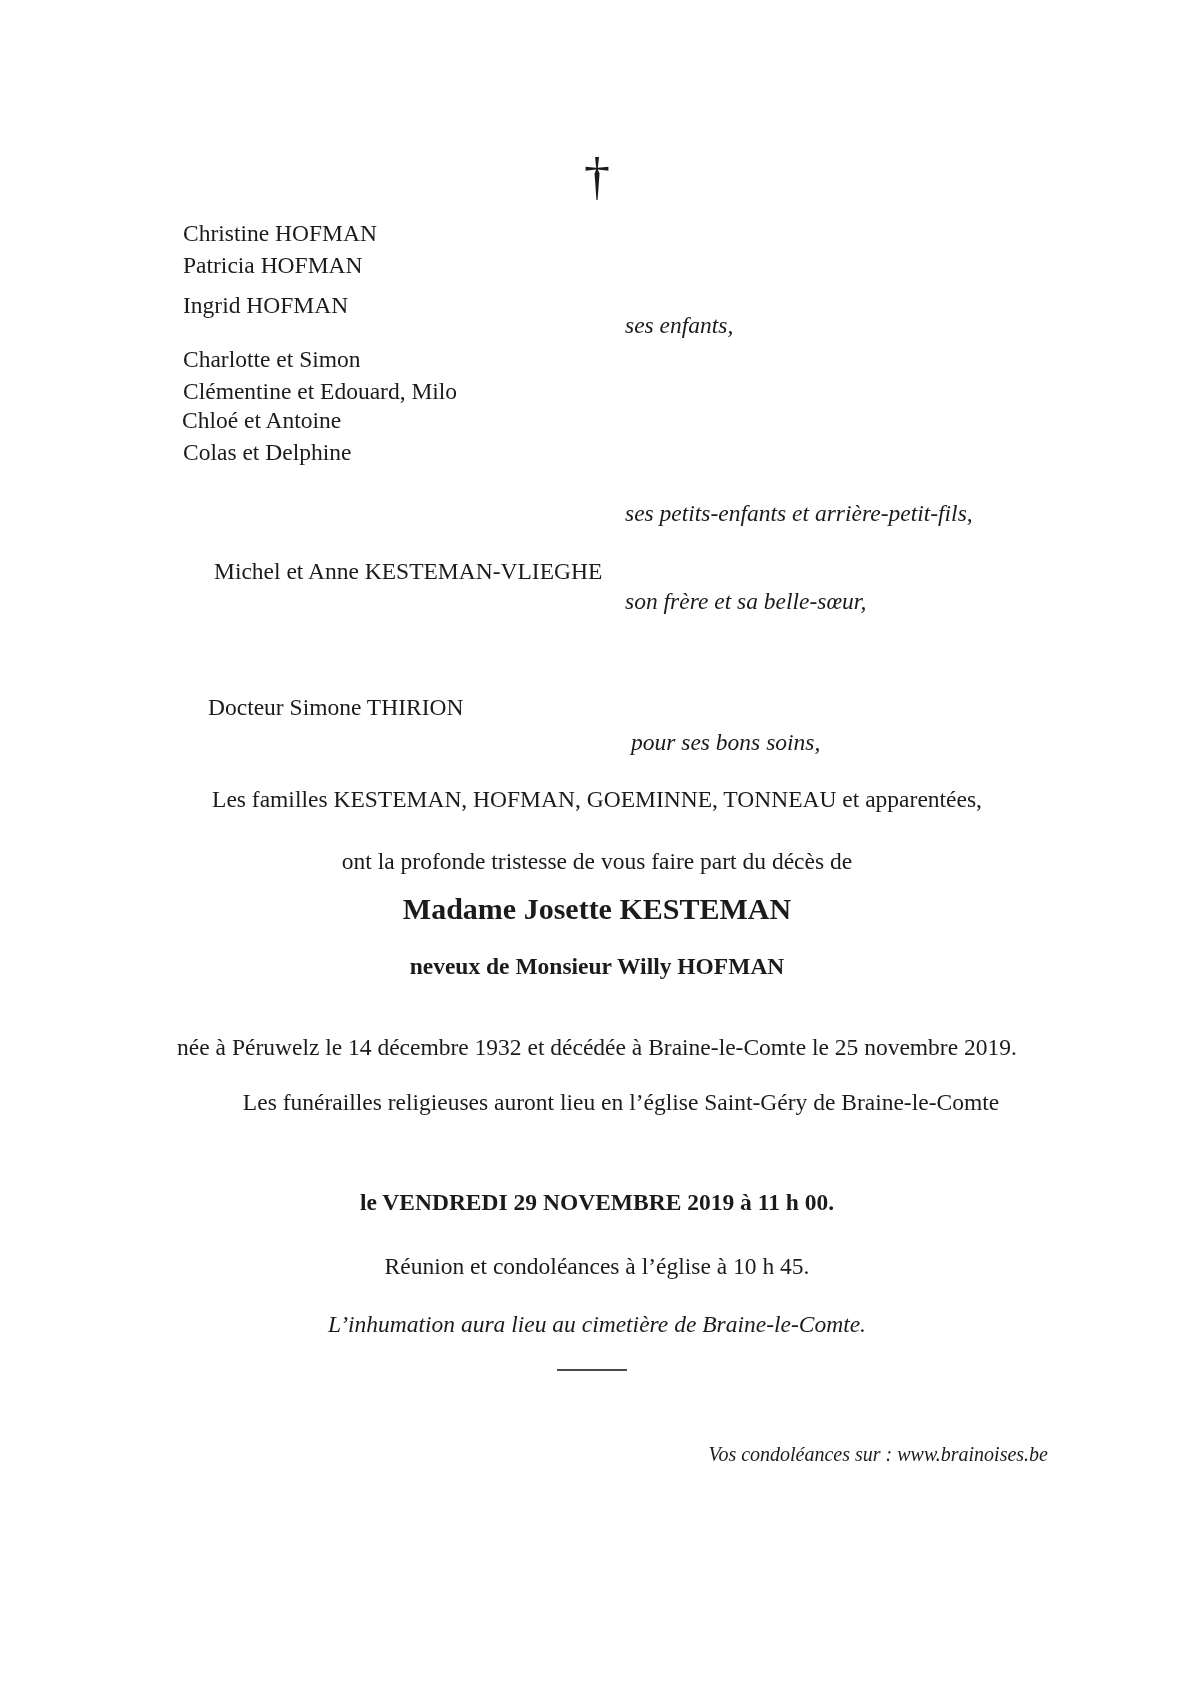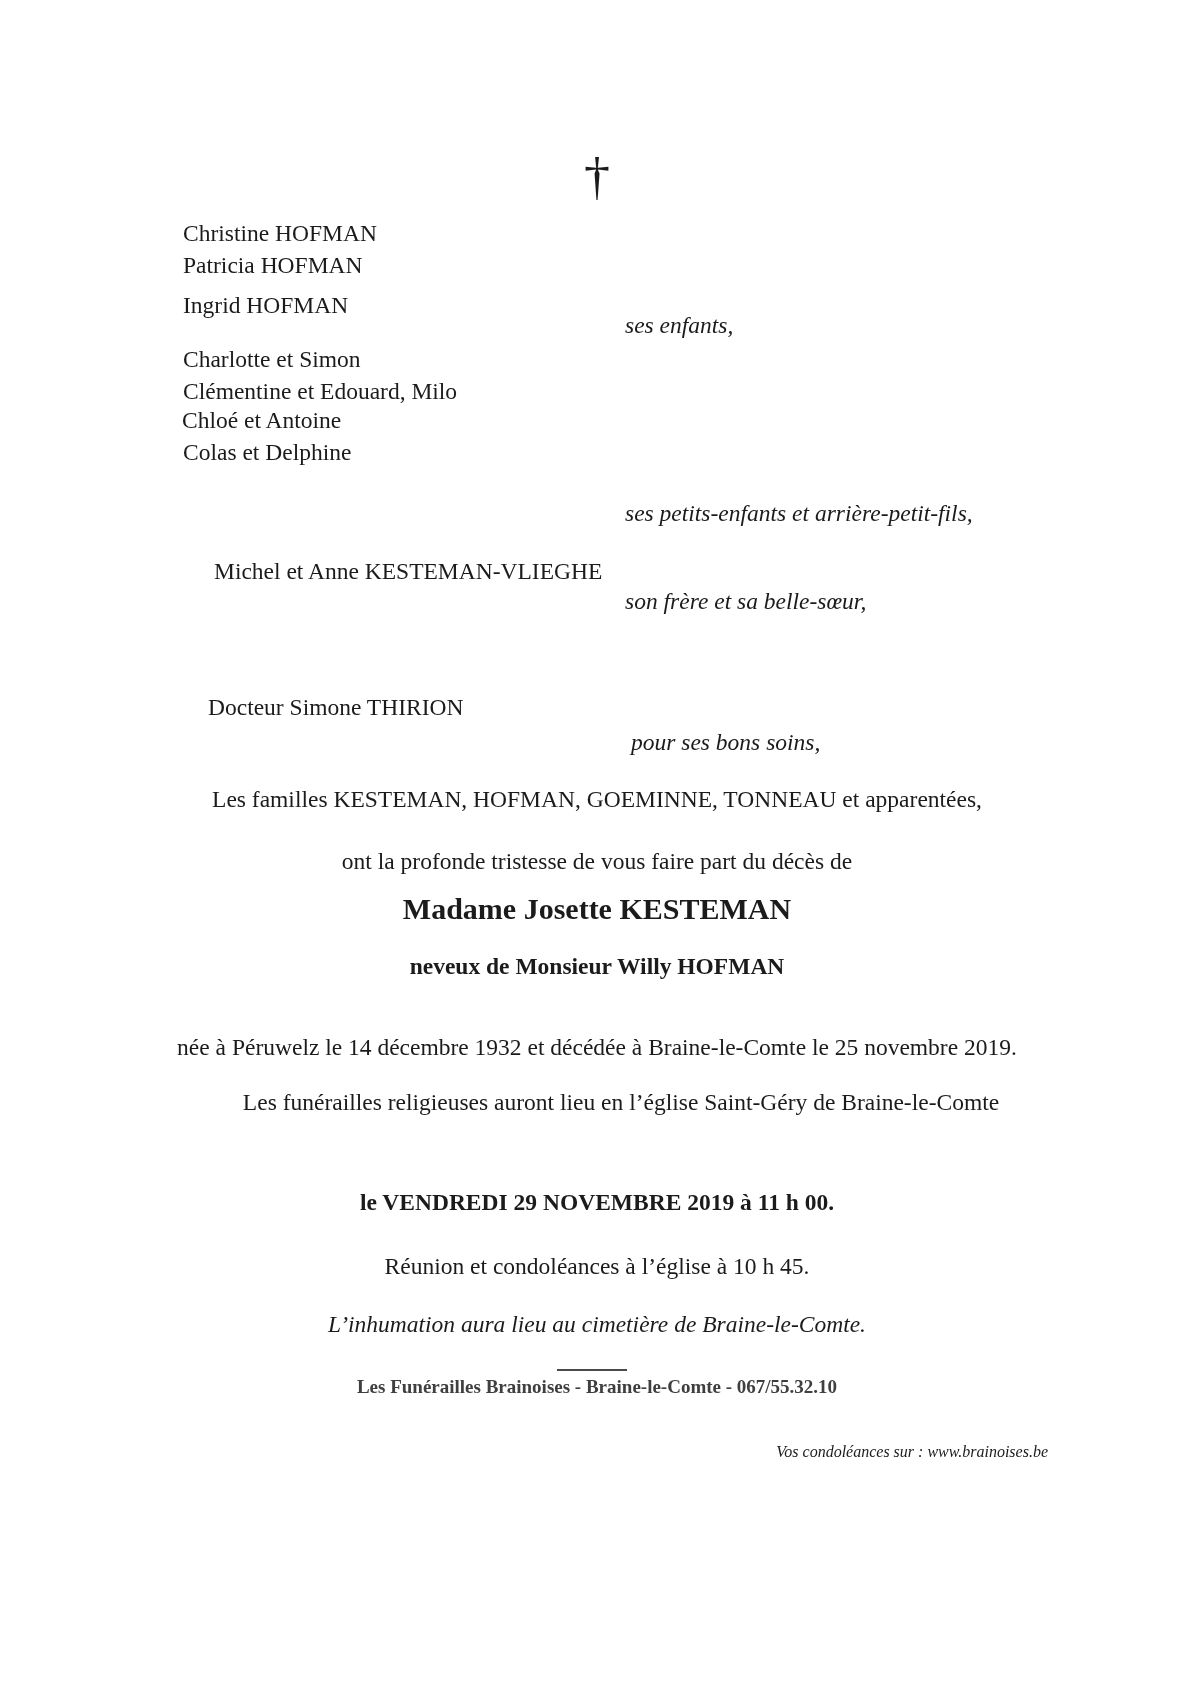--- a/index.html
+++ b/index.html
@@ -42,21 +42,21 @@
   .y-madame     { top: 891px; font-size: 30px; }
   .y-veuve      { top: 952px; }
   .y-nee        { top: 1033px; }
   .y-funer      { top: 1088px; margin-left: 24px; }
   .y-vendredi   { top: 1188px; }
   .y-reunion    { top: 1252px; }
   .y-inhum      { top: 1310px; }
   .divider      { position: absolute; top: 1369px; left: 557px; width: 70px;
                   border-top: 2px solid #4a4a4a; height: 0; }
   .y-home       { top: 1376px; font-size: 19px; color: #3f3f3f; }
-  .y-condol     { top: 1442px; right: 146px; text-align: right; font-size: 16px; }
+  .y-condol     { top: 1442px; right: 146px; text-align: right; font-size: 20px; }
 </style>
 </head>
 <body>
 
 <div class="page">
 
   <div class="line center y-cross">†</div>
 
   <div class="line y-christine">Christine HOFMAN</div>
   <div class="line y-patricia">Patricia HOFMAN</div>
@@ -91,17 +91,16 @@
   <div class="line center y-funer">Les funérailles religieuses auront lieu en l’église Saint-Géry de Braine-le-Comte</div>
 
   <div class="line center b y-vendredi">le VENDREDI 29 NOVEMBRE 2019 à 11 h 00.</div>
 
   <div class="line center y-reunion">Réunion et condoléances à l’église à 10 h 45.</div>
 
   <div class="line center it y-inhum">L’inhumation aura lieu au cimetière de Braine-le-Comte.</div>
 
   <div class="divider"></div>
 
-  <div class="line center b y-home">Les Funérailles Brainoises - Braine-le-Comte - 067/55.32.10</div>
 
   <div class="line it y-condol">Vos condoléances sur : www.brainoises.be</div>
 
 </div>
 
 </body></html>

